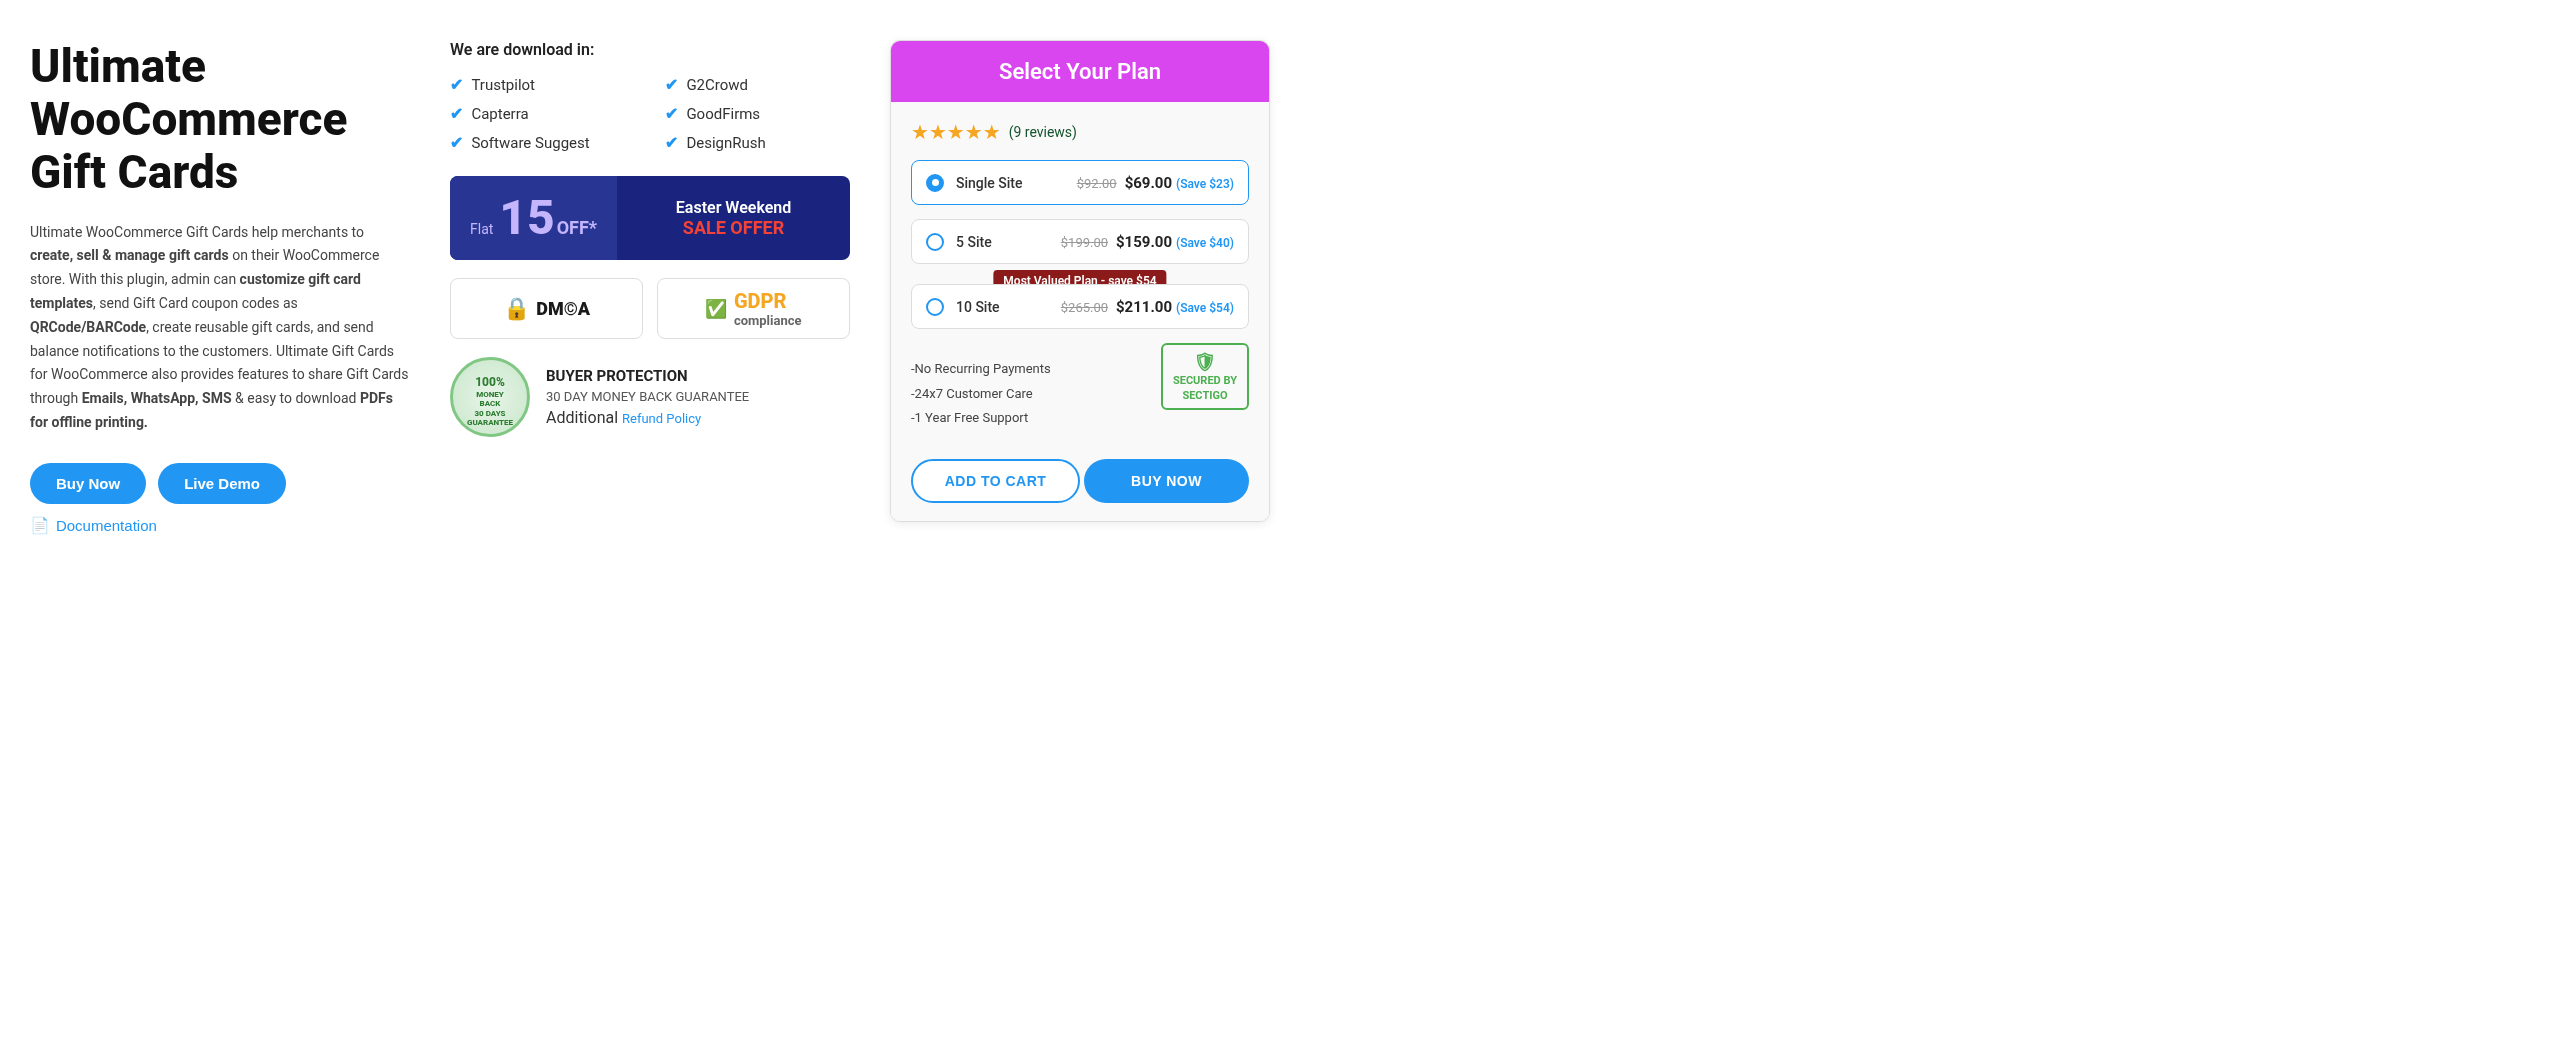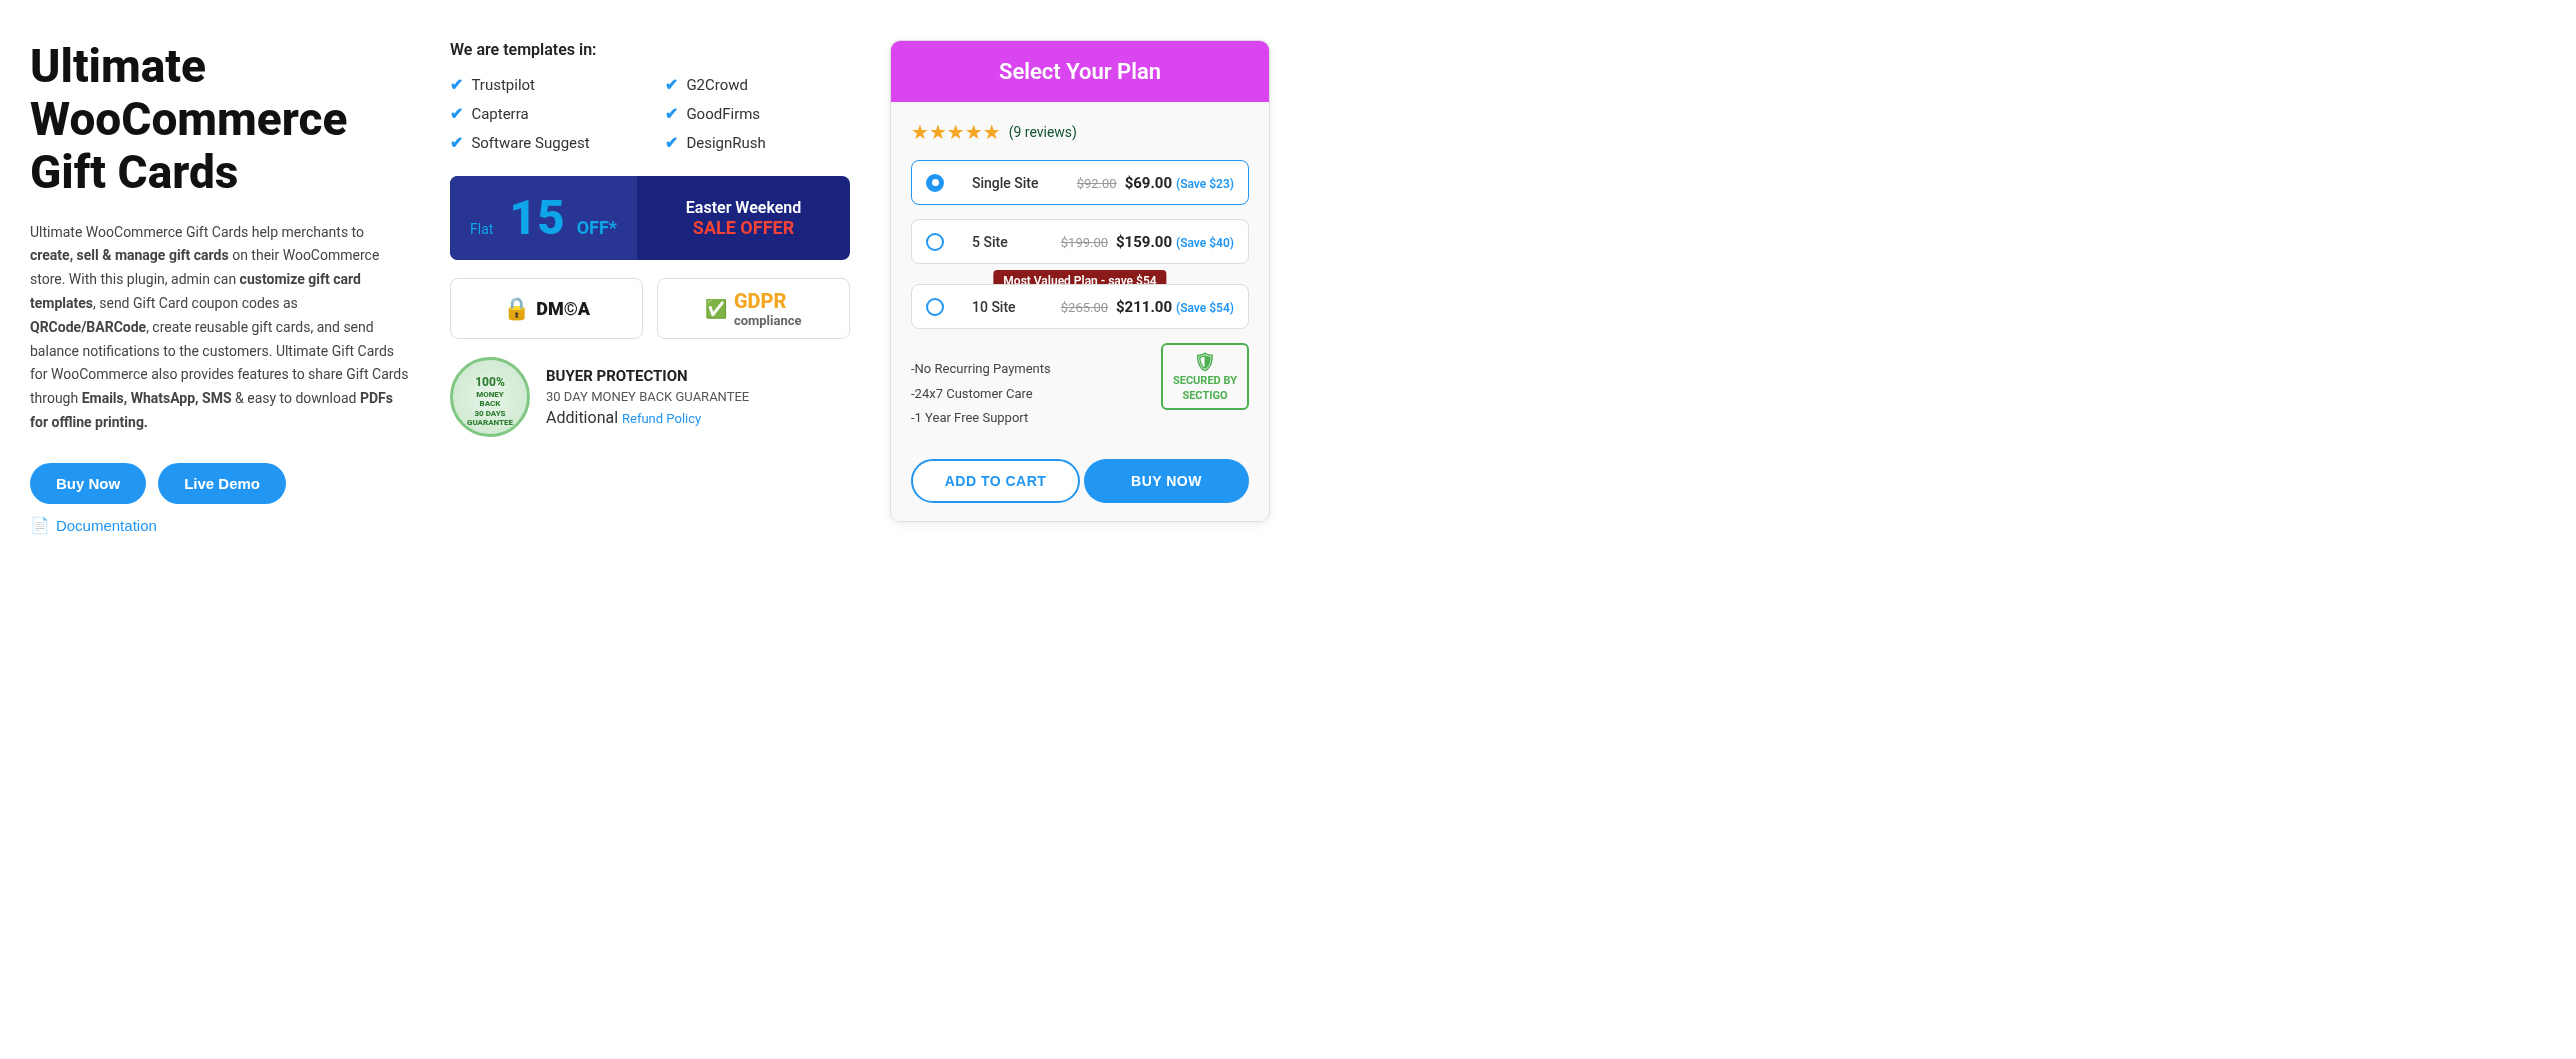--- a/index.html
+++ b/index.html
@@ -93,25 +93,25 @@
       background: #1a237e;
       border-radius: 8px;
       display: flex;
       align-items: center;
       overflow: hidden;
       margin-bottom: 18px;
     }
     .promo-left {
       background: #283593;
       padding: 18px 20px;
-      color: #0ea5e9;
+      color: #c4b5fd;
       font-size: 14px;
       display: flex;
       align-items: baseline;
-      gap: 12px;
+      gap: 2px;
     }
     .promo-percent {
       font-size: 48px;
       font-weight: 800;
       line-height: 1;
     }
     .promo-off {
       font-size: 18px;
       font-weight: 700;
     }
@@ -213,21 +213,21 @@
     .stars { color: #f5a623; font-size: 20px; }
     .reviews { font-size: 14px; color: #14532d; }
     .plan-option {
       background: #fff;
       border: 1.5px solid #ddd;
       border-radius: 8px;
       padding: 12px 14px;
       margin-bottom: 10px;
       display: flex;
       align-items: center;
-      gap: 28px;
+      gap: 12px;
       cursor: pointer;
       position: relative;
     }
     .plan-option.selected { border-color: #2196f3; }
     .plan-radio {
       width: 18px;
       height: 18px;
       border-radius: 50%;
       border: 2px solid #2196f3;
       display: flex;
@@ -337,21 +337,21 @@
       <button class="btn-buy-now">Buy Now</button>
       <button class="btn-live-demo">Live Demo</button>
       <button class="btn-documentation">
         <span class="doc-icon">📄</span>
         <span>Documentation</span>
       </button>
     </div>
   </div>
 
   <div class="middle-col">
-    <div class="featured-title">We are templates in:</div>
+    <div class="featured-title">We are download in:</div>
     <div class="featured-list">
       <div class="featured-item">
         <span class="check-icon">✔</span>
         <span>Trustpilot</span>
       </div>
       <div class="featured-item">
         <span class="check-icon">✔</span>
         <span>G2Crowd</span>
       </div>
       <div class="featured-item">

